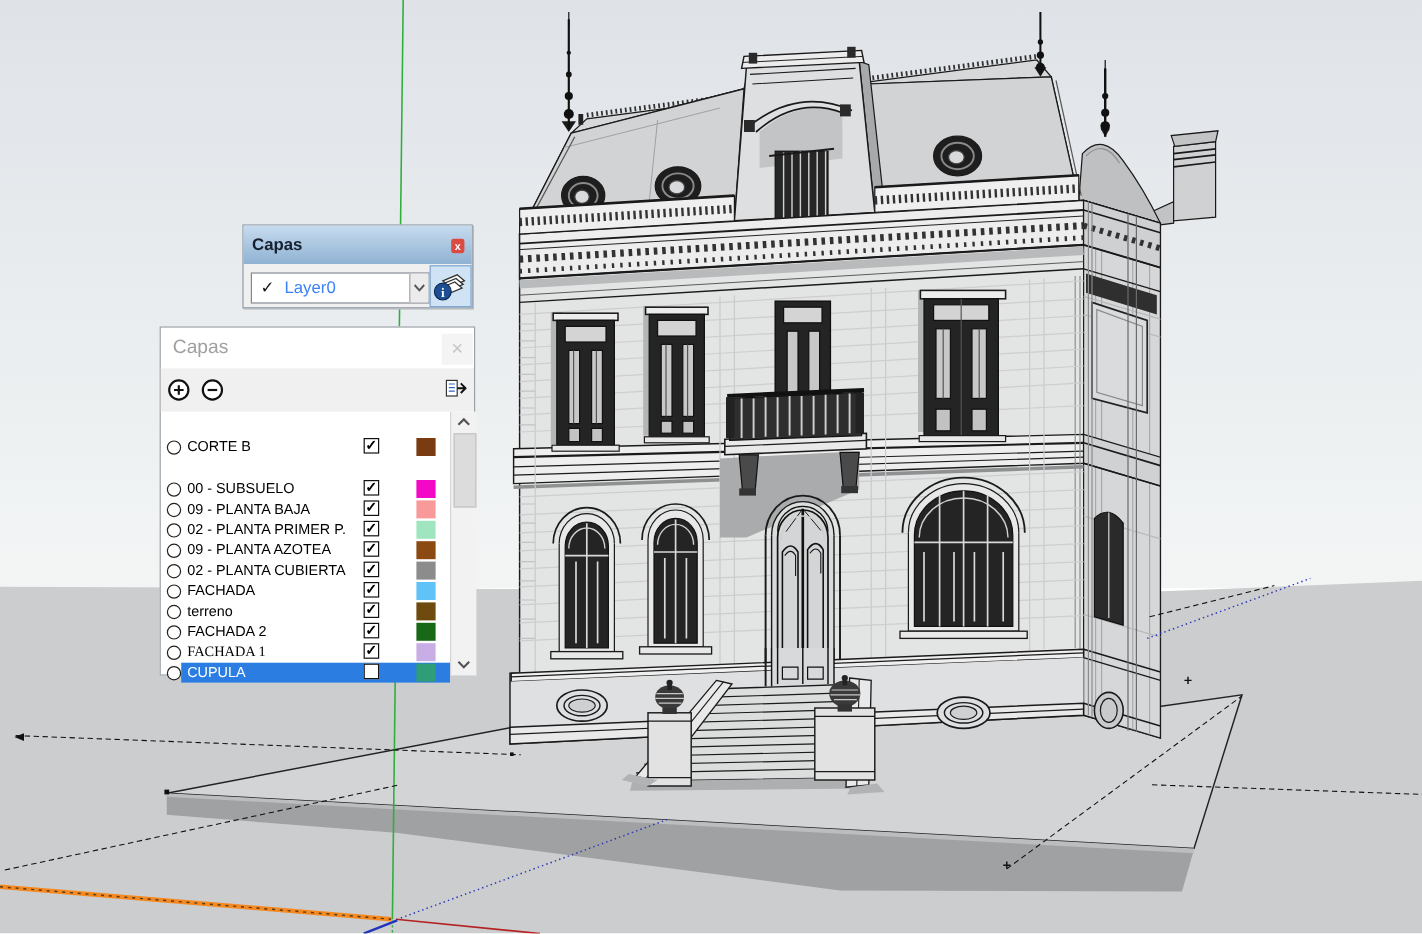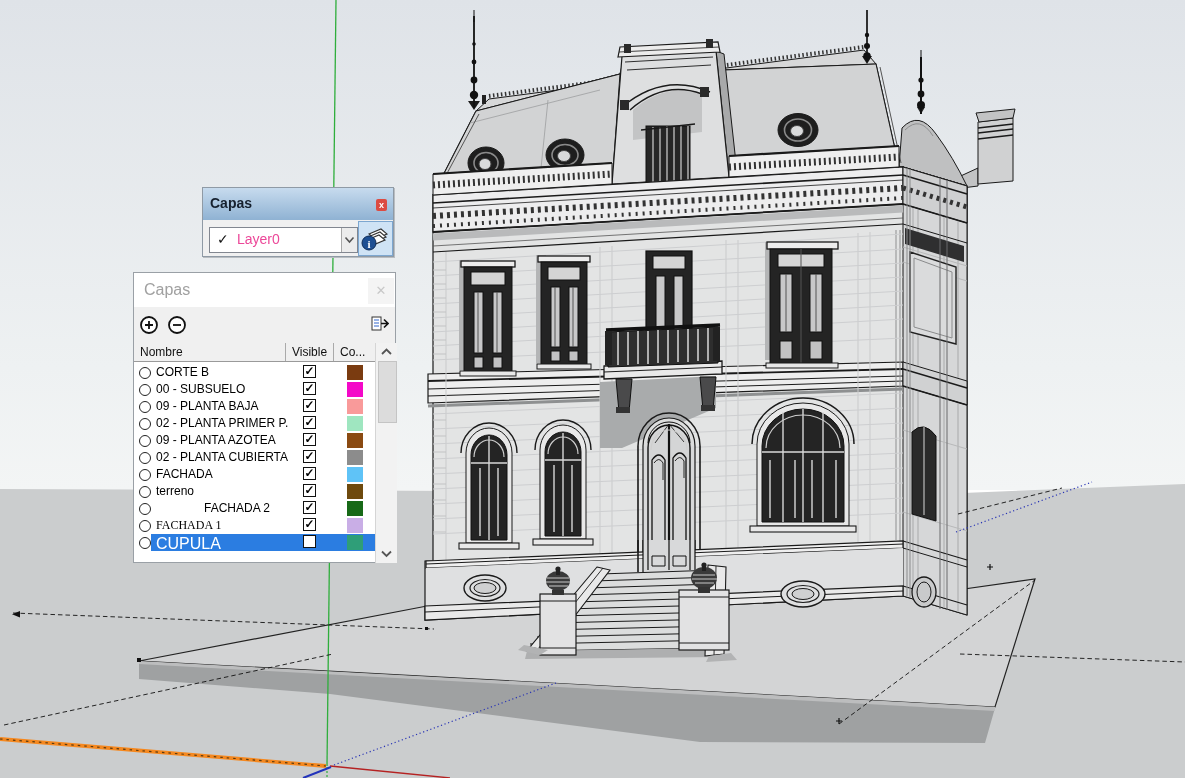--- a/index.html
+++ b/index.html
@@ -364,21 +364,21 @@
 </g>
 </svg>
 
 <div class="panel" style="left:202px;top:187px;width:192px;height:70px;background:#f0f0f0;border:1px solid #8f9aa5;box-shadow:1px 1px 0 #b9bdc1;">
   <div style="position:absolute;left:0;top:0;width:100%;height:32px;background:linear-gradient(#c7dbee,#8fb2d3);">
     <div style="position:absolute;left:7px;top:7px;font-size:14px;font-weight:bold;color:#16202e;">Capas</div>
     <div style="position:absolute;right:6px;top:11px;width:11px;height:12px;background:#dc4b42;border-radius:2px;color:#fff;font-size:9px;font-weight:bold;text-align:center;line-height:12px;">x</div>
   </div>
   <div style="position:absolute;left:6px;top:39px;width:147px;height:24px;background:#fff;border:1px solid #828790;">
     <span style="position:absolute;left:7px;top:3px;font-size:14px;color:#111;">✓</span>
-    <span style="position:absolute;left:27px;top:3px;font-size:14px;color:#ec4899;">Layer0</span>
+    <span style="position:absolute;left:27px;top:3px;font-size:14px;color:#3b82f6;">Layer0</span>
     <div style="position:absolute;right:0;top:0;width:15px;height:24px;background:#ececec;border-left:1px solid #a8a8a8;">
       <svg style="position:absolute;left:2px;top:7px" width="11" height="10" viewBox="0 0 11 10">
           <path d="M1.5,2.5 L5.5,7 L9.5,2.5" stroke="#555" stroke-width="1.6" fill="none"></path>
         </svg>
     </div>
   </div>
   <div style="position:absolute;left:155px;top:33px;width:33px;height:33px;background:#cfe3f5;border:1px solid #7da7d0;">
     <svg width="31" height="31" viewBox="0 0 31 31">
       <g stroke="#333" stroke-width="1.1" fill="#fff">
         <polygon points="10,12 22,7 28,12 16,17"></polygon>
@@ -401,46 +401,39 @@
       <circle cx="37" cy="10" r="8" fill="#fff" stroke="#111" stroke-width="1.8"></circle>
       <path d="M33,10 h8" stroke="#111" stroke-width="1.8"></path>
     </svg>
     <svg style="position:absolute;right:6px;top:8px" width="18" height="18" viewBox="0 0 18 18">
       <rect x="1" y="2" width="9" height="13" fill="#fff" stroke="#333" stroke-width="1"></rect>
       <path d="M3,5 h5 M3,8 h5 M3,11 h5" stroke="#36c" stroke-width="1"></path>
       <path d="M10,8.5 l7,0 m-4,-4 l4,4 l-4,4" stroke="#111" stroke-width="1.6" fill="none"></path>
     </svg>
   </div>
 
-  <div style="position:absolute;left:0;top:70px;width:241px;height:18px;background:#f0f0f0;border-bottom:1px solid #9a9a9a;font-size:12px;color:#111;">
-    <span style="position:absolute;left:6px;top:2px;">Nombre</span>
-    <span style="position:absolute;left:158px;top:2px;">Visible</span>
-    <span style="position:absolute;left:206px;top:2px;">Co...</span>
-    <div style="position:absolute;left:151px;top:0;width:1px;height:18px;background:#aaa;"></div>
-    <div style="position:absolute;left:199px;top:0;width:1px;height:18px;background:#aaa;"></div>
-  </div>
 
   <div style="position:absolute;left:241px;top:70px;width:21px;height:220px;background:#f2f2f2;border-left:1px solid #d5d5d5;">
     <svg style="position:absolute;top:3px;left:4px" width="13" height="13" viewBox="0 0 13 13">
         <path d="M2,8 L6.5,3.5 L11,8" stroke="#555" stroke-width="1.8" fill="none"></path>
       </svg>
     <div style="position:absolute;top:18px;left:2px;width:17px;height:60px;background:#dcdcdc;border:1px solid #c4c4c4;"></div>
     <svg style="position:absolute;bottom:3px;left:4px" width="13" height="13" viewBox="0 0 13 13">
         <path d="M2,4.5 L6.5,9 L11,4.5" stroke="#555" stroke-width="1.8" fill="none"></path>
       </svg>
   </div>
   <div id="rows" style="position:absolute;left:0;top:91px;width:241px;">
       <div style="position:relative;height:17px;color:#000;font-size:12px;white-space:nowrap;overflow:hidden;">
 
  <span style="position:absolute;left:5px;top:2.5px;width:10px;height:10px;border:1.2px solid #222;border-radius:50%;background:#fff;"></span>
  <span style="position:absolute;left:22px;top:1px;">CORTE B</span>
  <span style="position:absolute;left:169px;top:1px;width:11px;height:11px;background:#fff;border:1.6px solid #111;text-align:center;line-height:11px;font-size:12px;color:#000;font-weight:bold;">✓</span>
  <span style="position:absolute;left:213px;top:1px;width:16px;height:15px;background:#7a3b10;"></span>
  </div>
-      <div style="position:relative;height:17px;color:#000;font-size:12px;white-space:nowrap;overflow:hidden;">
+      <div style="position:relative;height:17px;color:#000;font-size:12px;white-space:nowrap;overflow:hidden;margin-top:18px;">
 
  <span style="position:absolute;left:5px;top:2.5px;width:10px;height:10px;border:1.2px solid #222;border-radius:50%;background:#fff;"></span>
  <span style="position:absolute;left:22px;top:1px;">00 - SUBSUELO</span>
  <span style="position:absolute;left:169px;top:1px;width:11px;height:11px;background:#fff;border:1.6px solid #111;text-align:center;line-height:11px;font-size:12px;color:#000;font-weight:bold;">✓</span>
  <span style="position:absolute;left:213px;top:1px;width:16px;height:15px;background:#f408c8;"></span>
  </div>
       <div style="position:relative;height:17px;color:#000;font-size:12px;white-space:nowrap;overflow:hidden;">
 
  <span style="position:absolute;left:5px;top:2.5px;width:10px;height:10px;border:1.2px solid #222;border-radius:50%;background:#fff;"></span>
  <span style="position:absolute;left:22px;top:1px;">09 - PLANTA BAJA</span>
@@ -478,32 +471,32 @@
       <div style="position:relative;height:17px;color:#000;font-size:12px;white-space:nowrap;overflow:hidden;">
 
  <span style="position:absolute;left:5px;top:2.5px;width:10px;height:10px;border:1.2px solid #222;border-radius:50%;background:#fff;"></span>
  <span style="position:absolute;left:22px;top:1px;">terreno</span>
  <span style="position:absolute;left:169px;top:1px;width:11px;height:11px;background:#fff;border:1.6px solid #111;text-align:center;line-height:11px;font-size:12px;color:#000;font-weight:bold;">✓</span>
  <span style="position:absolute;left:213px;top:1px;width:16px;height:15px;background:#6e4a0e;"></span>
  </div>
       <div style="position:relative;height:17px;color:#000;font-size:12px;white-space:nowrap;overflow:hidden;">
 
  <span style="position:absolute;left:5px;top:2.5px;width:10px;height:10px;border:1.2px solid #222;border-radius:50%;background:#fff;"></span>
- <span style="position:absolute;left:22px;top:1px;margin-left:48px;">FACHADA 2</span>
+ <span style="position:absolute;left:22px;top:1px;">FACHADA 2</span>
  <span style="position:absolute;left:169px;top:1px;width:11px;height:11px;background:#fff;border:1.6px solid #111;text-align:center;line-height:11px;font-size:12px;color:#000;font-weight:bold;">✓</span>
  <span style="position:absolute;left:213px;top:1px;width:16px;height:15px;background:#176917;"></span>
  </div>
       <div style="position:relative;height:17px;color:#000;font-size:12px;white-space:nowrap;overflow:hidden;">
 
  <span style="position:absolute;left:5px;top:2.5px;width:10px;height:10px;border:1.2px solid #222;border-radius:50%;background:#fff;"></span>
  <span style="position:absolute;left:22px;top:1px;font-family:Liberation Serif, serif;">FACHADA 1</span>
  <span style="position:absolute;left:169px;top:1px;width:11px;height:11px;background:#fff;border:1.6px solid #111;text-align:center;line-height:11px;font-size:12px;color:#000;font-weight:bold;">✓</span>
  <span style="position:absolute;left:213px;top:1px;width:16px;height:15px;background:#c9aee6;"></span>
  </div>
-      <div style="position:relative;height:17px;color:#000;font-size:16px;white-space:nowrap;overflow:hidden;">
+      <div style="position:relative;height:17px;color:#000;font-size:12px;white-space:nowrap;overflow:hidden;">
  <div style="position:absolute;left:17px;top:0;width:224px;height:17px;background:#2b7de1;"></div>
  <span style="position:absolute;left:5px;top:2.5px;width:10px;height:10px;border:1.2px solid #222;border-radius:50%;background:#fff;"></span>
  <span style="position:absolute;left:22px;top:1px;color:#fff;">CUPULA</span>
  <span style="position:absolute;left:169px;top:1px;width:11px;height:11px;background:#fff;border:1.6px solid #111;text-align:center;line-height:11px;font-size:12px;color:#000;font-weight:bold;"></span>
  <span style="position:absolute;left:213px;top:1px;width:16px;height:15px;background:#2f9e78;"></span>
  </div>
     </div>
 </div>
 
 </body></html>

